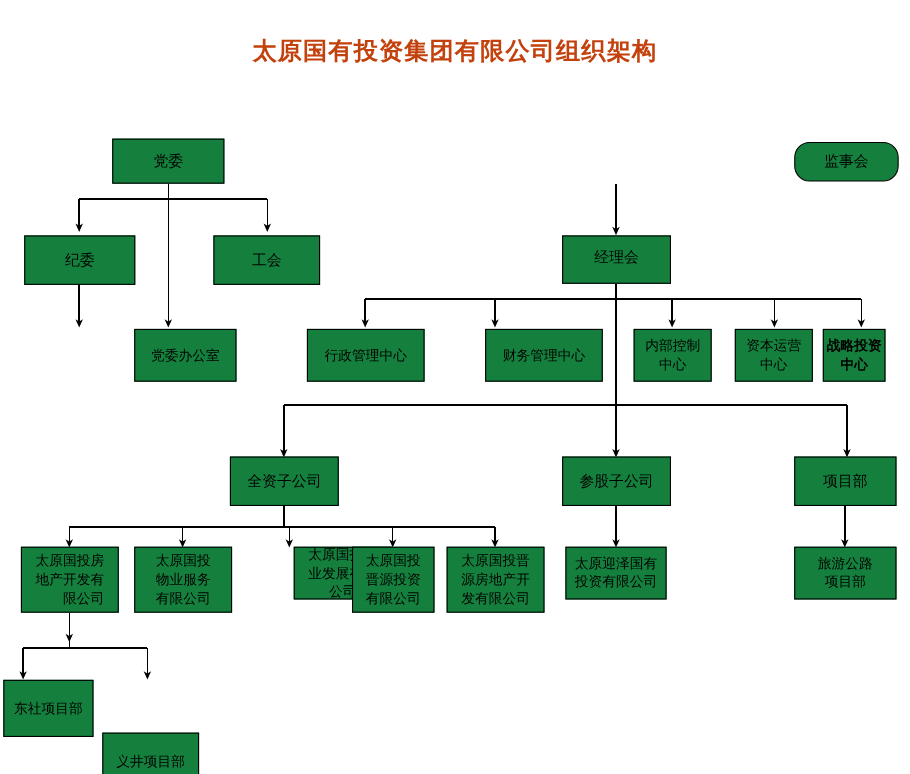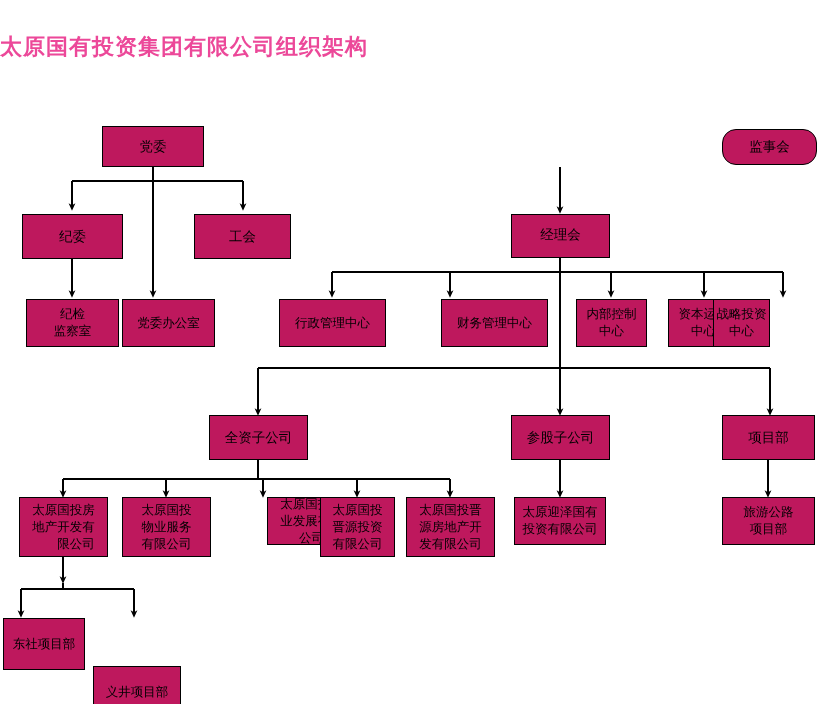--- a/index.html
+++ b/index.html
@@ -16,38 +16,38 @@
   #chart-root {
     position: relative;
     width: 827px;
     height: 704px;
   }
   #page-title {
     position: absolute;
     left: 0;
     top: 32px;
     width: 827px;
-    text-align: left;
+    text-align: center;
     font-size: 22px;
     font-weight: bold;
-    color: #ec4899;
+    color: #c2410c;
     letter-spacing: 1px;
   }
   #edges {
     position: absolute;
     left: 0;
     top: 0;
     width: 827px;
     height: 704px;
   }
   .node {
     position: absolute;
     box-sizing: border-box;
     border: 1px solid #000000;
-    background: #be185d;
+    background: #15803d;
     display: flex;
     align-items: center;
     justify-content: center;
     text-align: center;
     font-size: 12.5px;
     line-height: 17px;
     color: #000000;
     padding: 1px 2px;
     white-space: pre-line;
   }
@@ -116,30 +116,28 @@
     </g>
   </svg>
 
   <div class="node big" style="left:102px; top:126px; width:102px; height:41px;">党委</div>
   <div class="node big" style="left:722px; top:129px; width:95px; height:36px;border-radius:14px;">监事会</div>
 
   <div class="node big" style="left:22px; top:214px; width:101px; height:45px;">纪委</div>
   <div class="node big" style="left:194px; top:214px; width:97px; height:45px;">工会</div>
   <div class="node big" style="left:511px; top:214px; width:99px; height:44px;font-family:Liberation Mono, monospace;">经理会</div>
 
-  <div class="node" style="left:26px; top:299px; width:93px; height:48px;">纪检
-监察室</div>
   <div class="node" style="left:122px; top:299px; width:93px; height:48px;">党委办公室</div>
   <div class="node" style="left:279px; top:299px; width:107px; height:48px;">行政管理中心</div>
   <div class="node" style="left:397px; top:299px; width:107px; height:48px;margin-left:44px;">财务管理中心</div>
   <div class="node" style="left:576px; top:299px; width:71px; height:48px;">内部控制
 中心</div>
   <div class="node" style="left:668px; top:299px; width:71px; height:48px;">资本运营
 中心</div>
-  <div class="node" style="left:713px; top:299px; width:57px; height:48px;">战略投资
+  <div class="node" style="left:748px; top:299px; width:57px; height:48px;font-weight:bold;">战略投资
 中心</div>
 
   <div class="node big" style="left:209px; top:415px; width:99px; height:45px;">全资子公司</div>
   <div class="node big" style="left:511px; top:415px; width:99px; height:45px;">参股子公司</div>
   <div class="node big" style="left:722px; top:415px; width:93px; height:45px;">项目部</div>
 
   <div class="node" style="left:19px; top:497px; width:89px; height:60px;text-align:right;">太原国投房
 地产开发有
 限公司</div>
   <div class="node" style="left:122px; top:497px; width:89px; height:60px;">太原国投

